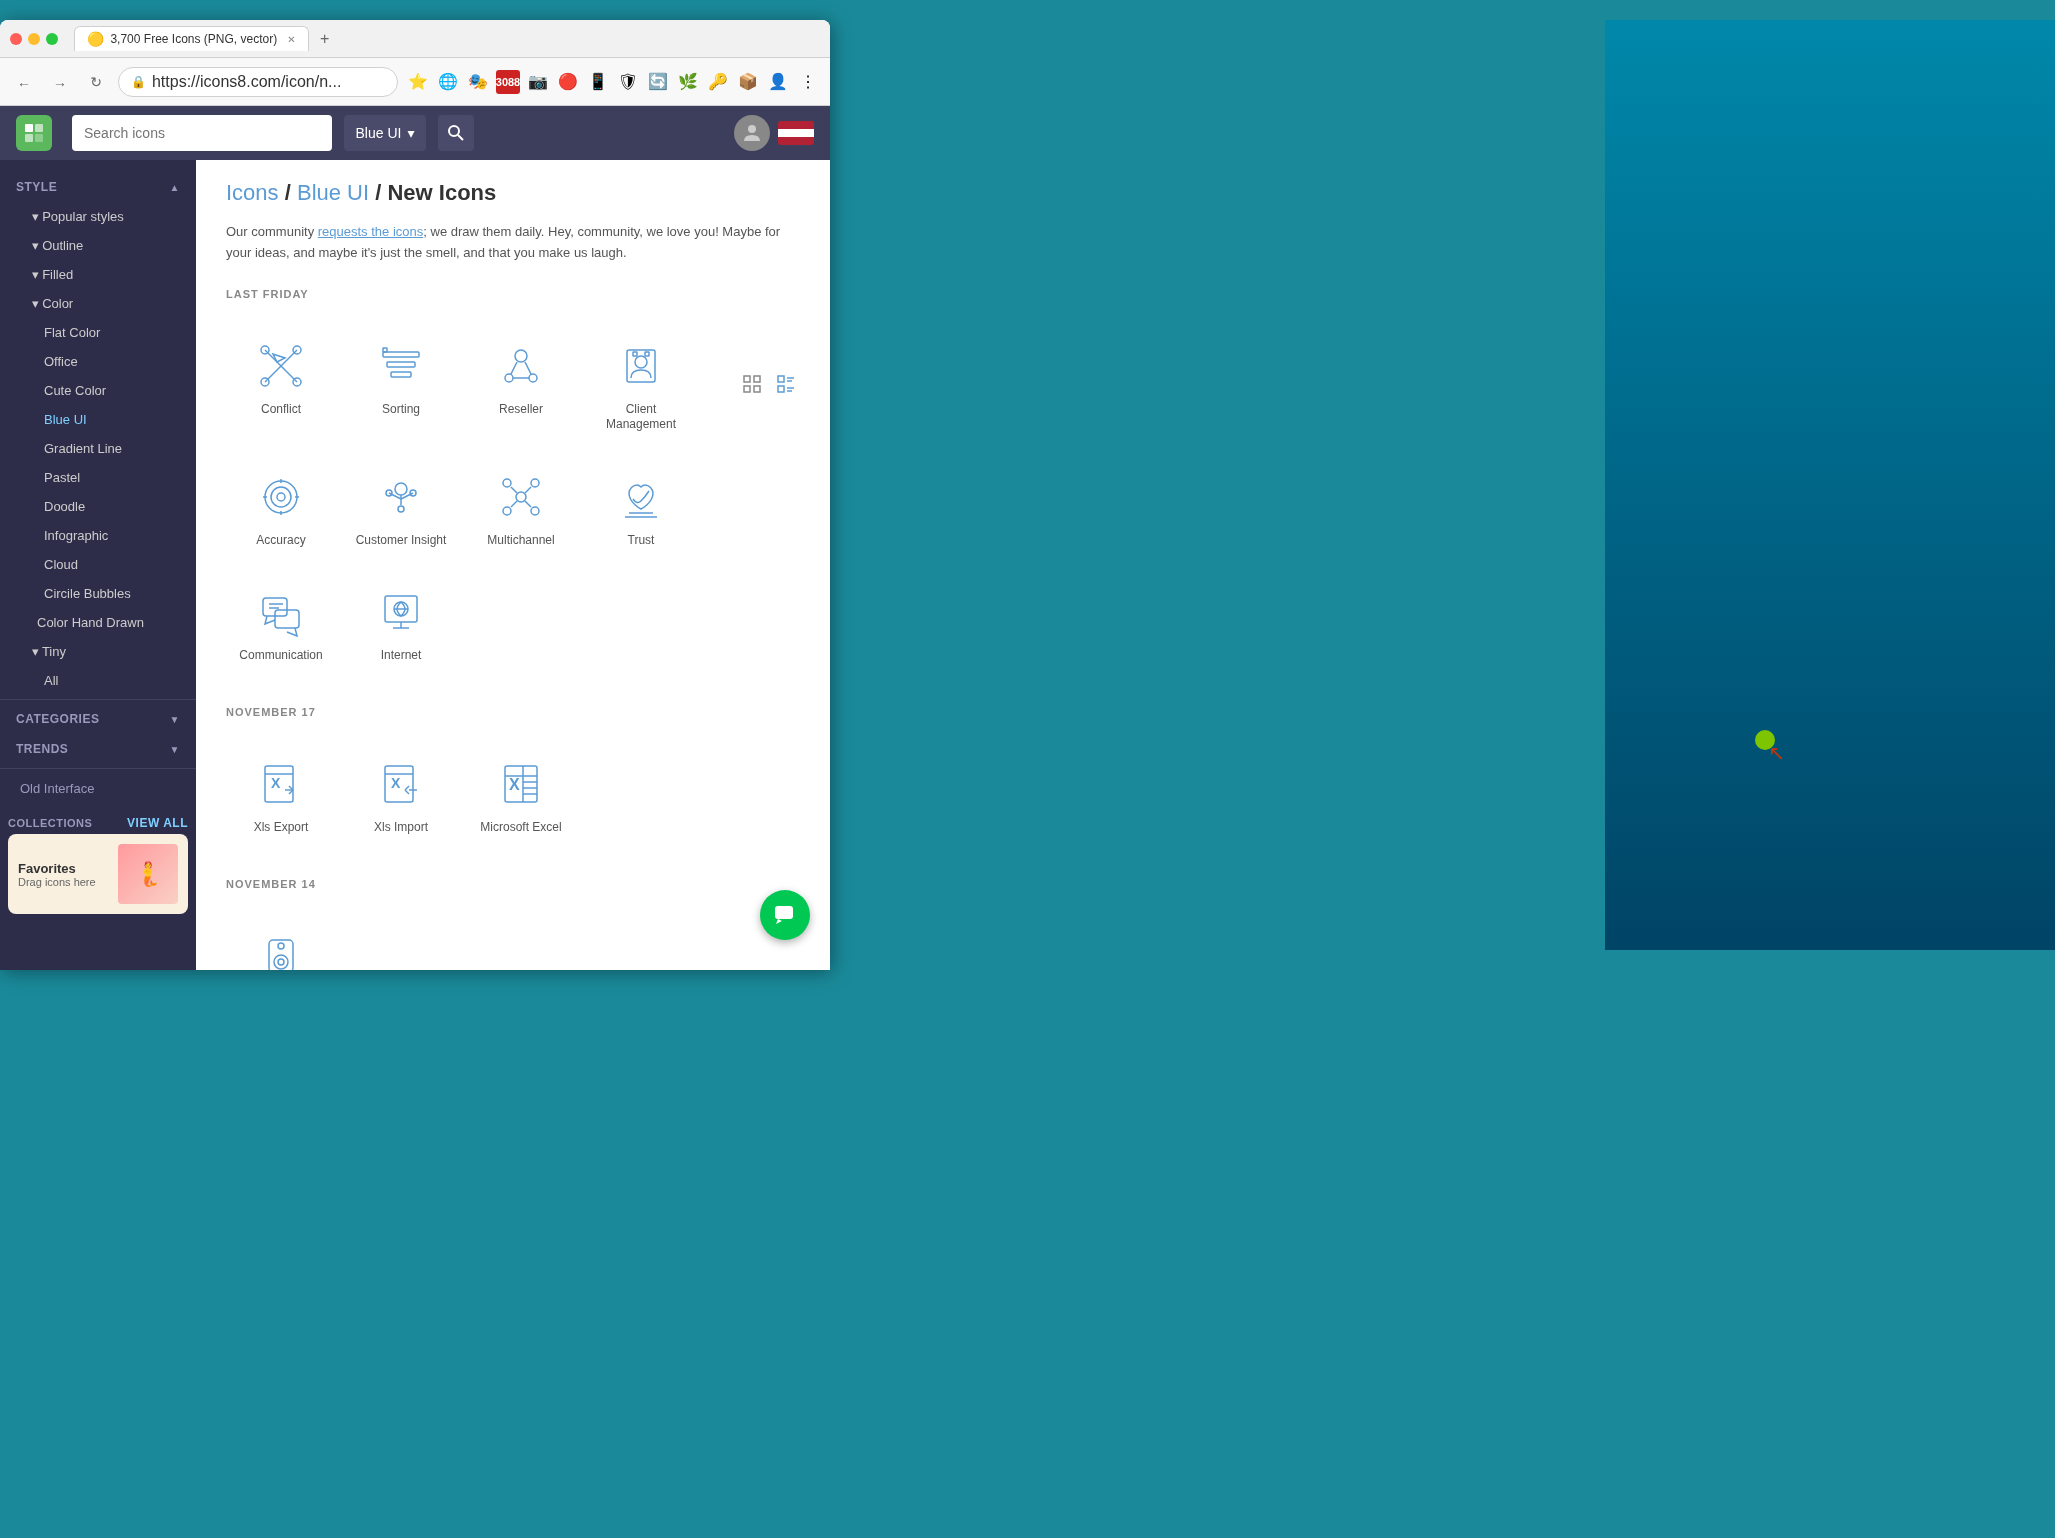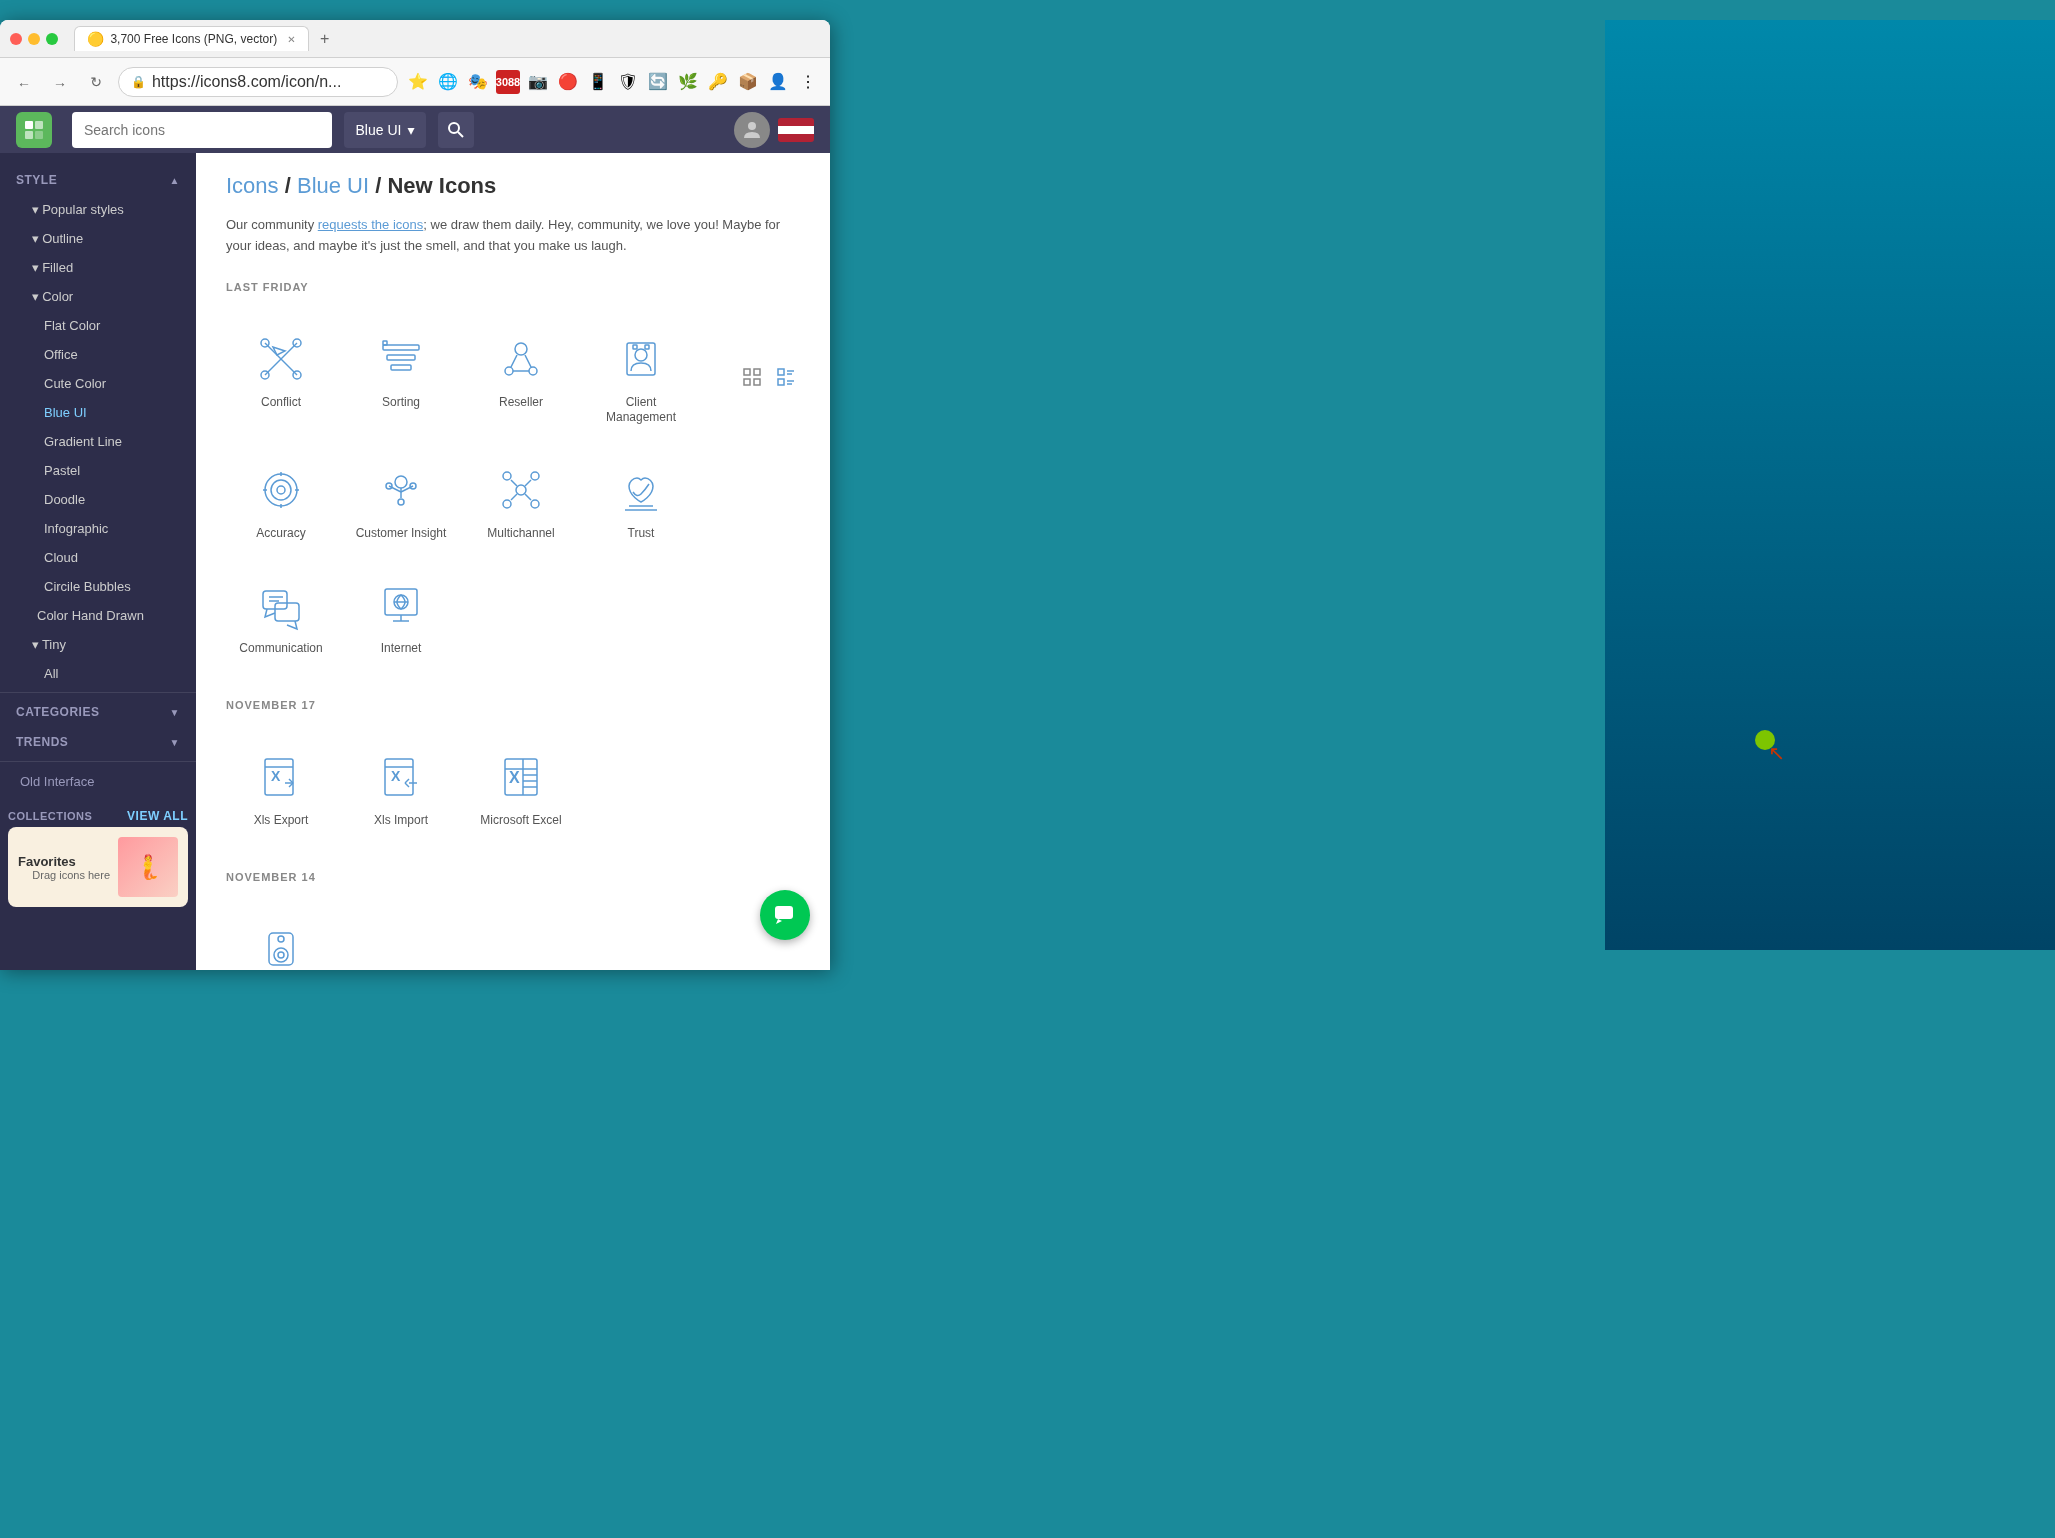--- a/index.html
+++ b/index.html
@@ -20,21 +20,21 @@
     .new-tab { width: 24px; height: 24px; display: flex; align-items: center; justify-content: center; color: #666; font-size: 16px; margin-left: 4px; cursor: pointer; }
 
     .nav-bar { height: 48px; background: #f8f8f8; border-bottom: 1px solid #d0d0d0; display: flex; align-items: center; padding: 0 10px; gap: 8px; }
     .nav-btn { width: 28px; height: 28px; display: flex; align-items: center; justify-content: center; color: #666; font-size: 14px; cursor: pointer; border-radius: 50%; }
     .address-bar { flex: 1; background: white; border: 1px solid #d0d0d0; border-radius: 20px; height: 30px; display: flex; align-items: center; padding: 0 12px; font-size: 12px; color: #333; gap: 6px; }
     .nav-icons { display: flex; gap: 6px; }
     .nav-icon { width: 24px; height: 24px; display: flex; align-items: center; justify-content: center; cursor: pointer; }
 
     
     .app-layout { display: flex; flex-direction: column; flex: 1; overflow: hidden; }
-    .app-header { height: 47px; background: #3d3d5c; display: flex; align-items: center; padding: 0 16px; gap: 12px; }
+    .app-header { height: 54px; background: #3d3d5c; display: flex; align-items: center; padding: 0 16px; gap: 12px; }
     .logo { width: 36px; height: 36px; background: #5cb85c; border-radius: 6px; display: flex; align-items: center; justify-content: center; color: white; font-weight: bold; font-size: 16px; }
     .search-bar { flex: 1; max-width: 300px; background: white; border-radius: 4px; height: 36px; display: flex; align-items: center; padding: 0 12px; margin-left: 8px; }
     .search-input { border: none; outline: none; flex: 1; font-size: 14px; color: #888; }
     .style-selector { background: #4a4a6a; color: white; border: none; border-radius: 4px; height: 36px; padding: 0 12px; font-size: 14px; cursor: pointer; display: flex; align-items: center; gap: 6px; }
     .search-btn { width: 36px; height: 36px; background: #4a4a6a; border-radius: 4px; display: flex; align-items: center; justify-content: center; cursor: pointer; color: white; }
     .header-spacer { flex: 1; }
     .header-right { display: flex; align-items: center; gap: 8px; }
     .avatar-btn { width: 36px; height: 36px; background: #888; border-radius: 50%; display: flex; align-items: center; justify-content: center; overflow: hidden; cursor: pointer; }
     .flag-btn { width: 36px; height: 24px; background: linear-gradient(to bottom, #b22234 33%, white 33%, white 66%, #b22234 66%); border-radius: 3px; cursor: pointer; }
 
@@ -49,21 +49,21 @@
     .sidebar-item.sub { padding-left: 32px; font-size: 13px; }
     .sidebar-item.sub.highlighted { color: #7ecfff; }
     .chevron { font-size: 10px; }
     .sidebar-divider { height: 1px; background: rgba(255,255,255,0.1); margin: 4px 0; }
     .sidebar-bottom { padding: 12px 8px; }
     .sidebar-label { font-size: 11px; font-weight: 600; color: #9999bb; text-transform: uppercase; letter-spacing: 0.5px; margin-bottom: 4px; display: flex; align-items: center; justify-content: space-between; }
     .view-all { color: #7ecfff; font-size: 12px; cursor: pointer; }
     .favorites-card { background: #f9f0e0; border-radius: 8px; padding: 10px; display: flex; align-items: center; gap: 8px; }
     .favorites-text { flex: 1; }
     .favorites-title { font-size: 13px; font-weight: 600; color: #333; }
-    .favorites-sub { font-size: 11px; color: #666; text-align: right; }
+    .favorites-sub { font-size: 11px; color: #666; }
     .favorites-img { width: 60px; height: 60px; border-radius: 4px; background: linear-gradient(135deg, #ff9a9e, #fad0c4); display: flex; align-items: center; justify-content: center; font-size: 24px; }
     .old-interface { padding: 8px 20px; font-size: 13px; color: #9999bb; cursor: pointer; }
 
     
     .content { flex: 1; overflow-y: auto; background: white; padding: 20px 30px; }
     .breadcrumb { font-size: 22px; font-weight: 300; margin-bottom: 16px; }
     .breadcrumb a { color: #5b9bd5; text-decoration: none; }
     .breadcrumb span { color: #333; font-weight: 700; }
     .description { font-size: 13px; color: #555; line-height: 1.6; margin-bottom: 24px; }
     .description a { color: #5b9bd5; }

